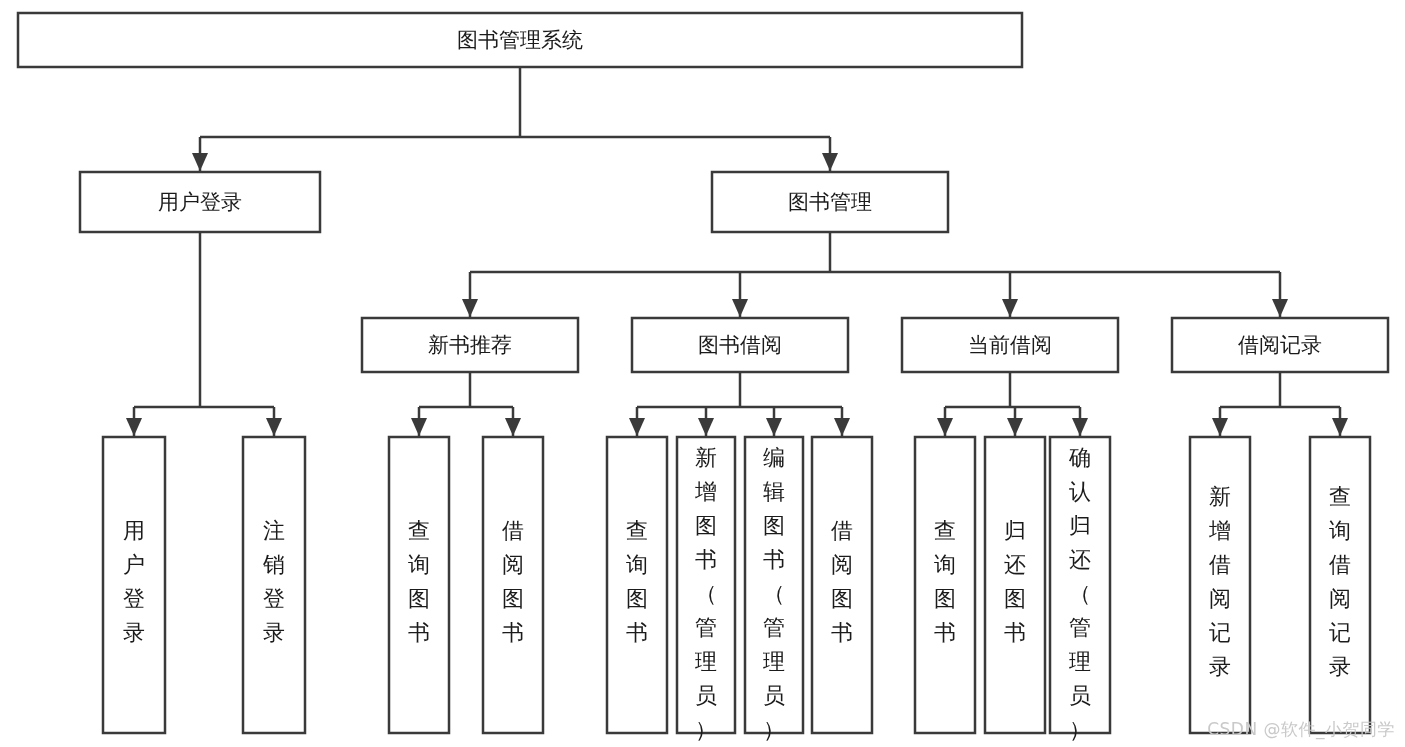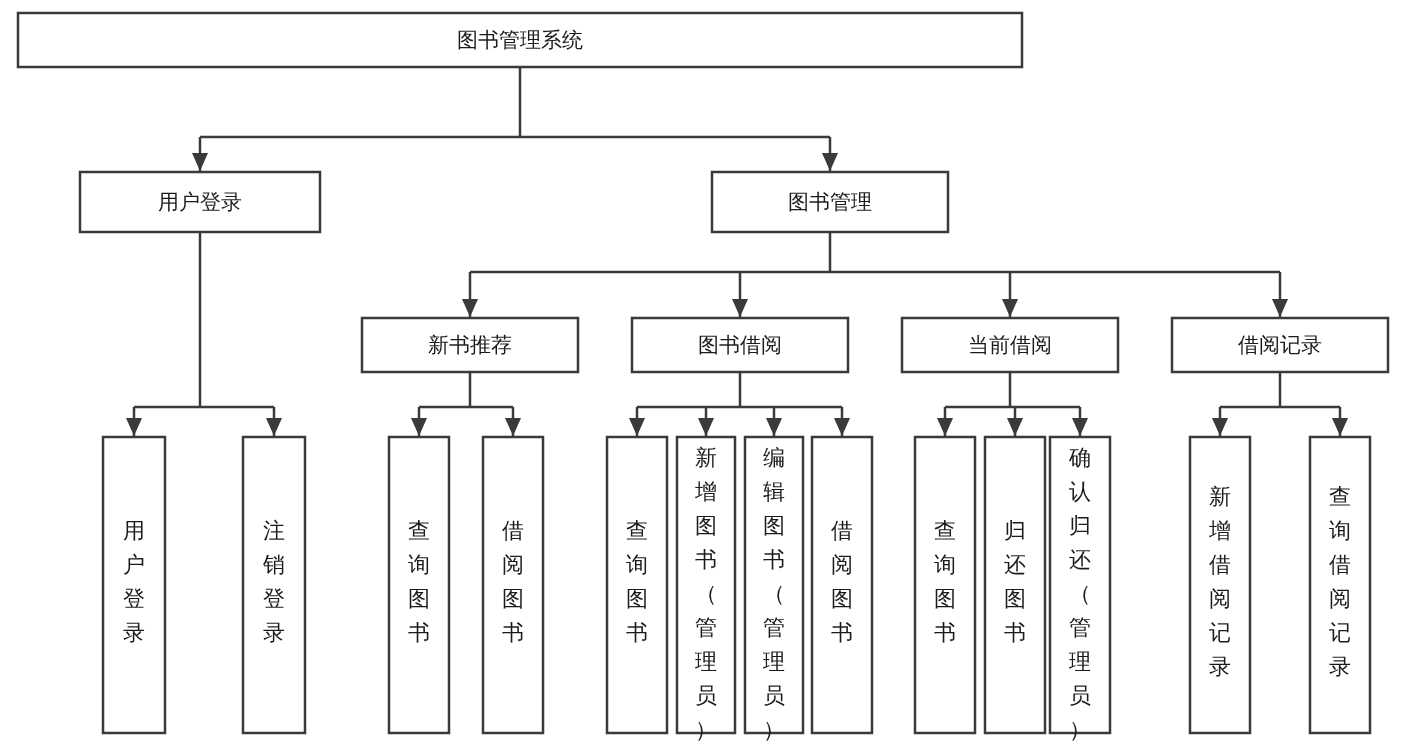--- a/index.html
+++ b/index.html
@@ -194,13 +194,14 @@
         <g>
           <rect x="1190" y="437" width="60" height="296" class="node-box"></rect>
           <text x="1220" y="504" class="node-label-vertical"><tspan x="1220" dy="0">新</tspan><tspan x="1220" dy="34">增</tspan><tspan x="1220" dy="34">借</tspan><tspan x="1220" dy="34">阅</tspan><tspan x="1220" dy="34">记</tspan><tspan x="1220" dy="34">录</tspan></text>
         </g>
         <g>
           <rect x="1310" y="437" width="60" height="296" class="node-box"></rect>
           <text x="1340" y="504" class="node-label-vertical"><tspan x="1340" dy="0">查</tspan><tspan x="1340" dy="34">询</tspan><tspan x="1340" dy="34">借</tspan><tspan x="1340" dy="34">阅</tspan><tspan x="1340" dy="34">记</tspan><tspan x="1340" dy="34">录</tspan></text>
         </g>
       </g>
   </svg>
+  <div class="watermark">CSDN @软件_小贺同学</div>
 </div>
 
 </body></html>

